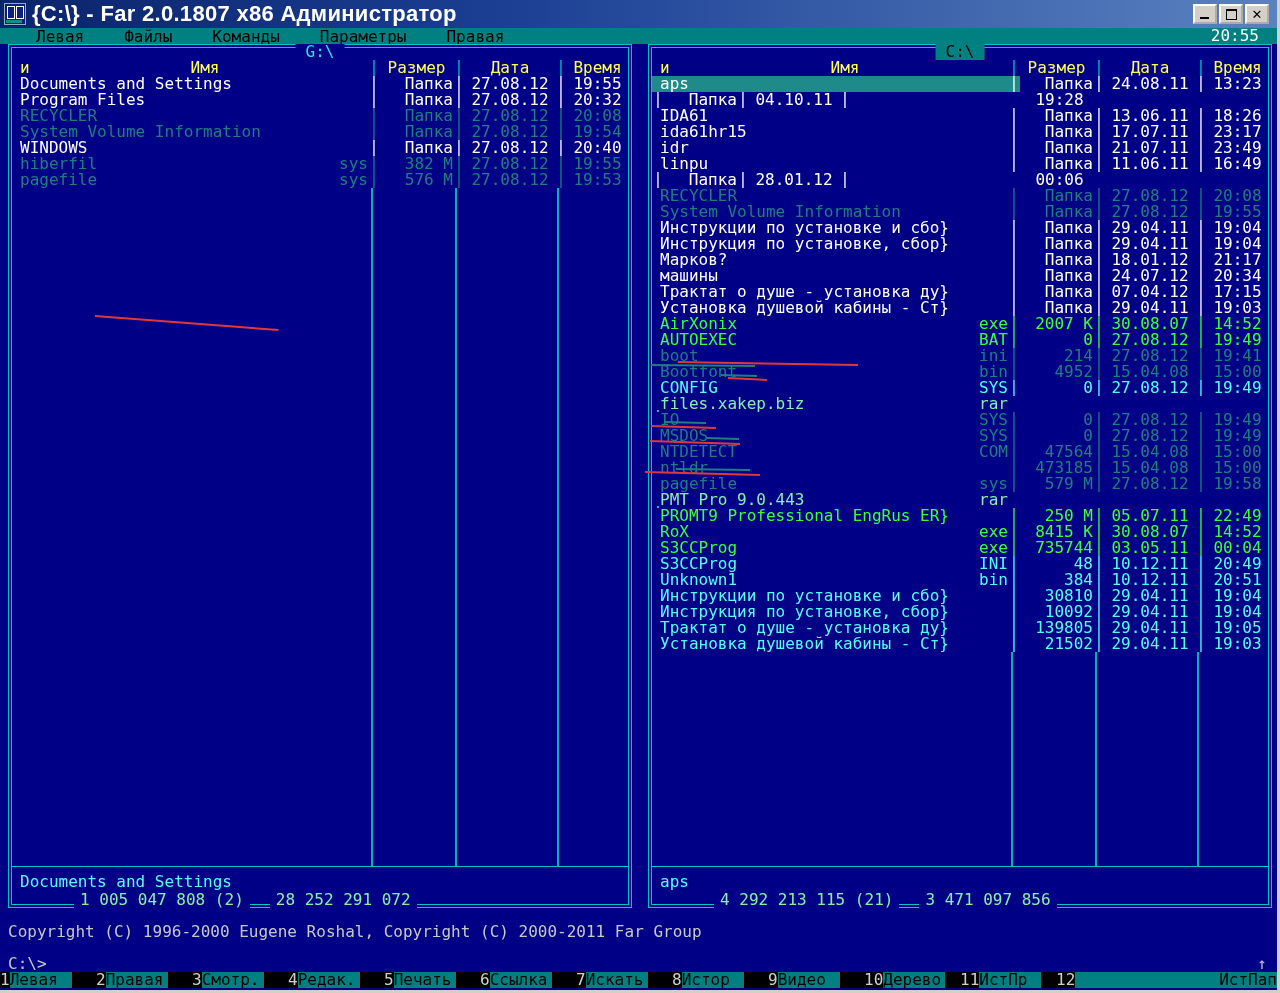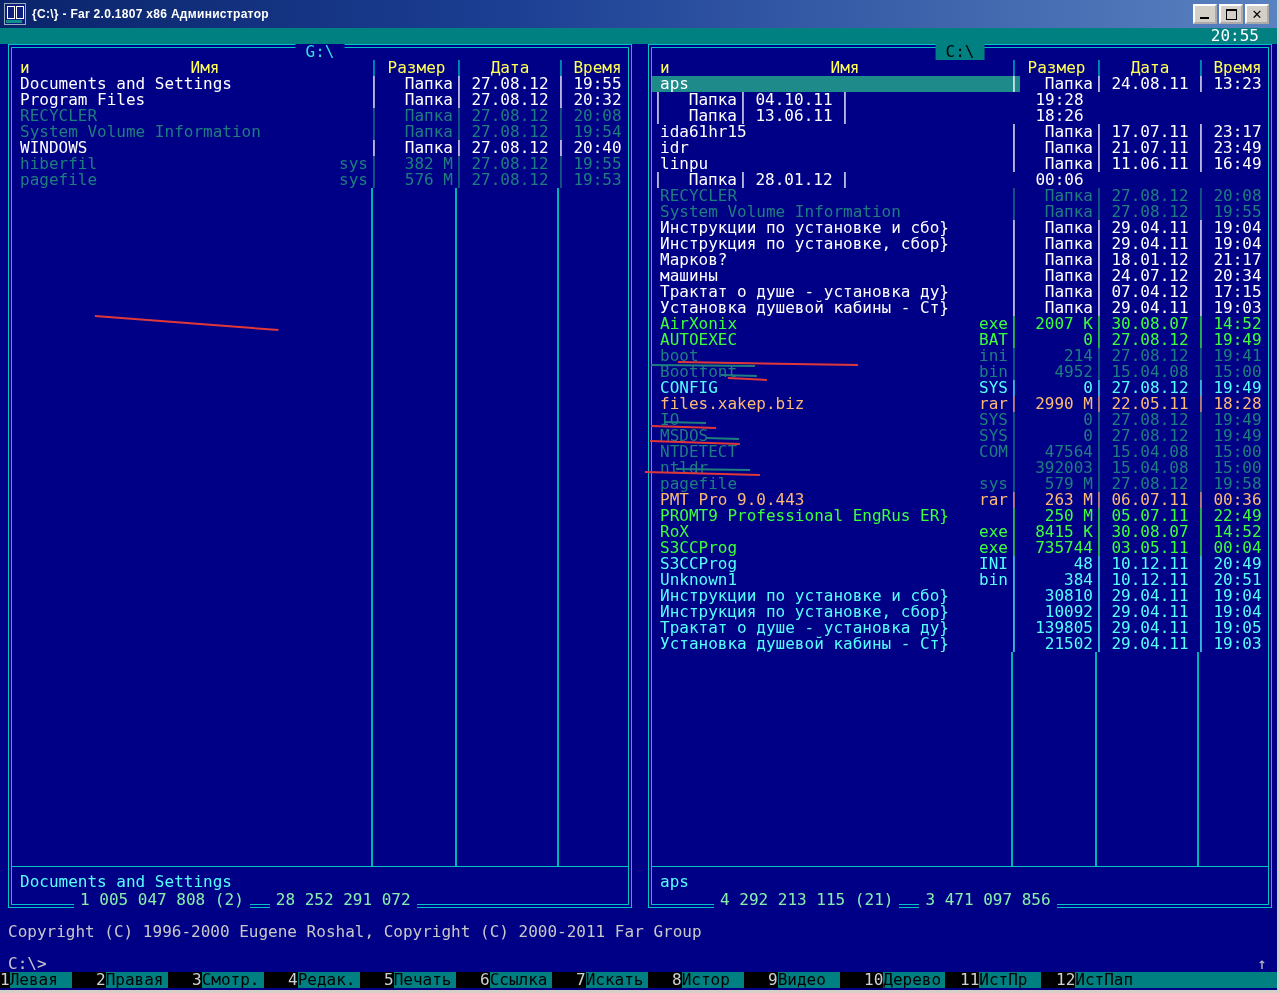--- a/index.html
+++ b/index.html
@@ -7,21 +7,21 @@
           font-family:"DejaVu Sans Mono",monospace;font-size:16px;}
   
   .titlebar{position:absolute;left:0;top:0;width:1277px;height:28px;
             background:linear-gradient(90deg,#0a246a 0%,#1c3f94 40%,#5a82c0 100%);
             display:flex;align-items:center;}
   .app-icon{width:20px;height:20px;margin:0 6px 0 4px;background:#0d1f7a;border:1px solid #9ab;
             position:relative;flex:none;}
   .app-icon:before{content:"";position:absolute;left:2px;top:2px;width:6px;height:11px;border:1px solid #fff;}
   .app-icon:after{content:"";position:absolute;left:11px;top:2px;width:6px;height:11px;border:1px solid #fff;}
   .app-icon .strip{position:absolute;left:1px;bottom:1px;width:16px;height:3px;background:#0a8f8f;}
-  .title-text{color:#fff;font-family:"Liberation Sans",sans-serif;font-weight:bold;font-size:12px;
+  .title-text{color:#fff;font-family:"Liberation Sans",sans-serif;font-weight:bold;font-size:22px;
               letter-spacing:.3px;white-space:pre;}
   .win-buttons{margin-left:auto;display:flex;gap:2px;margin-right:8px;}
   .wbtn{width:24px;height:20px;background:#d4d0c8;border:2px outset #fff;box-sizing:border-box;
         display:flex;align-items:center;justify-content:center;position:relative;cursor:default;}
   .g-min{position:absolute;left:5px;bottom:3px;width:9px;height:2px;background:#000;}
   .g-res{width:9px;height:8px;border:1px solid #000;border-top:2px solid #000;background:#d4d0c8;}
   .g-x{font-family:"DejaVu Sans",sans-serif;font-size:13px;font-weight:bold;color:#000;line-height:1;}
   
   .console{position:absolute;left:0;top:28px;width:1277px;height:962px;background:#000087;}
   .menubar{position:absolute;left:0;top:0;width:100%;height:16px;background:#008080;
@@ -46,41 +46,41 @@
   .sz{width:73px;flex:none;text-align:right;}
   .dt{width:90px;flex:none;text-align:center;}
   .tm{flex:1;text-align:center;}
   .hdr{color:#ffff55;}
   .hdr .srt{width:22px;flex:none;}
   .hdr .hnm{flex:1;text-align:center;}
   .hdr .sp{color:#00c4c4;}
   .st-normal{color:#ffffff;}
   .st-hidden{color:#1e7e7e;}
   .st-exec{color:#3cff3c;}
-  .st-archive{color:#fdba74;}
+  .st-archive{color:#86efac;flex-direction:column;}
   .st-special{color:#55ffff;}
   .cur .cn, .cur .s1{background:#1e8a8a;color:#fff;}
   .vl{position:absolute;width:2px;background:#00b4b4;}
   .hsep{position:absolute;left:0;right:0;top:818px;height:1px;background:#00c4c4;}
   .pstatus{position:absolute;left:8px;top:826px;height:16px;line-height:16px;color:#55ffff;white-space:pre;}
   .ptotals{position:absolute;left:0;top:844px;width:100%;height:16px;line-height:16px;display:flex;z-index:3;}
   .ptotals .txt{background:#000087;color:#86efac;padding:0 6px;white-space:pre;}
   .ptotals .gap1{width:62px;flex:none;}
   .ptotals .gap2{width:20px;flex:none;}
   
   .con-line{position:absolute;left:8px;color:#c8c8c8;height:16px;line-height:16px;white-space:pre;}
   .prompt{color:#c8c8c8;}
   .scroll-up{position:absolute;right:10px;top:928px;color:#c0c0c0;height:16px;line-height:16px;}
   
   .keybar{position:absolute;left:0;top:944px;width:100%;height:16px;background:#000;display:flex;}
   .kitem{width:96px;flex:none;display:flex;height:16px;line-height:16px;cursor:default;}
   .kitem:last-child{flex:1;}
   .knum{color:#d0d0d0;white-space:pre;}
   .klab{width:62px;flex:none;background:#008080;color:#000;white-space:pre;overflow:hidden;}
-  .kitem:last-child .klab{flex:1;}
+  .kitem:last-child .klab{flex:1;text-align:right;}
   
   .annot{position:absolute;transform-origin:0 0;pointer-events:none;z-index:9;}
   
   .frame-r{position:absolute;right:0;top:0;width:3px;height:993px;background:#d4d0c8;}
   .frame-b{position:absolute;left:0;bottom:0;width:1280px;height:3px;background:#d4d0c8;}
 </style>
 </head>
 <body>
 
 <div class="window">
@@ -99,20 +99,21 @@
         </span>
       <span class="wbtn">
           <span class="g-x">✕</span>
         </span>
     </span>
   </div>
 
   <div class="console">
 
     <div class="menubar">
+      <span id="menu-items"><span class="menu-item">Левая</span><span class="menu-item">Файлы</span><span class="menu-item">Команды</span><span class="menu-item">Параметры</span><span class="menu-item">Правая</span></span>
       <span class="clock">20:55</span>
     </div>
 
     <div class="panel panel-left">
       <span class="ptitle">G:\</span>
       <div class="pbody">
         <div class="frow hdr">
           <span class="cn"><span class="srt">и</span><span class="hnm">Имя</span></span>
           <span class="sp">│</span>
           <span class="sz" style="text-align:center">Размер</span>
@@ -152,21 +153,21 @@
           <span class="sp">│</span>
           <span class="sz" style="text-align:center">Размер</span>
           <span class="sp">│</span>
           <span class="dt">Дата</span>
           <span class="sp">│</span>
           <span class="tm">Время</span>
         </div>
         <div id="right-files">
             <div class="frow st-normal cur"><span class="cn"><span class="nm">aps</span><span class="ex"></span></span><span class="sp s1">│</span><span class="sz">Папка</span><span class="sp">│</span><span class="dt">24.08.11</span><span class="sp">│</span><span class="tm">13:23</span></div>
             <div class="frow st-normal"><span class="sp s1">│</span><span class="sz">Папка</span><span class="sp">│</span><span class="dt">04.10.11</span><span class="sp">│</span><span class="tm">19:28</span></div>
-            <div class="frow st-normal"><span class="sp s1">│</span><span class="sz">Папка</span><span class="sp">│</span><span class="dt">13.06.11</span><span class="sp">│</span><span class="tm">18:26</span></div>
+            <div class="frow st-normal"><span class="cn"><span class="nm">IDA61</span><span class="ex"></span></span><span class="sp s1">│</span><span class="sz">Папка</span><span class="sp">│</span><span class="dt">13.06.11</span><span class="sp">│</span><span class="tm">18:26</span></div>
             <div class="frow st-normal"><span class="cn"><span class="nm">ida61hr15</span><span class="ex"></span></span><span class="sp s1">│</span><span class="sz">Папка</span><span class="sp">│</span><span class="dt">17.07.11</span><span class="sp">│</span><span class="tm">23:17</span></div>
             <div class="frow st-normal"><span class="cn"><span class="nm">idr</span><span class="ex"></span></span><span class="sp s1">│</span><span class="sz">Папка</span><span class="sp">│</span><span class="dt">21.07.11</span><span class="sp">│</span><span class="tm">23:49</span></div>
             <div class="frow st-normal"><span class="cn"><span class="nm">linpu</span><span class="ex"></span></span><span class="sp s1">│</span><span class="sz">Папка</span><span class="sp">│</span><span class="dt">11.06.11</span><span class="sp">│</span><span class="tm">16:49</span></div>
             <div class="frow st-normal"><span class="sp s1">│</span><span class="sz">Папка</span><span class="sp">│</span><span class="dt">28.01.12</span><span class="sp">│</span><span class="tm">00:06</span></div>
             <div class="frow st-hidden"><span class="cn"><span class="nm">RECYCLER</span><span class="ex"></span></span><span class="sp s1">│</span><span class="sz">Папка</span><span class="sp">│</span><span class="dt">27.08.12</span><span class="sp">│</span><span class="tm">20:08</span></div>
             <div class="frow st-hidden"><span class="cn"><span class="nm">System Volume Information</span><span class="ex"></span></span><span class="sp s1">│</span><span class="sz">Папка</span><span class="sp">│</span><span class="dt">27.08.12</span><span class="sp">│</span><span class="tm">19:55</span></div>
             <div class="frow st-normal"><span class="cn"><span class="nm">Инструкции по установке и сбо}</span><span class="ex"></span></span><span class="sp s1">│</span><span class="sz">Папка</span><span class="sp">│</span><span class="dt">29.04.11</span><span class="sp">│</span><span class="tm">19:04</span></div>
             <div class="frow st-normal"><span class="cn"><span class="nm">Инструкция по установке, сбор}</span><span class="ex"></span></span><span class="sp s1">│</span><span class="sz">Папка</span><span class="sp">│</span><span class="dt">29.04.11</span><span class="sp">│</span><span class="tm">19:04</span></div>
             <div class="frow st-normal"><span class="cn"><span class="nm">Марков?</span><span class="ex"></span></span><span class="sp s1">│</span><span class="sz">Папка</span><span class="sp">│</span><span class="dt">18.01.12</span><span class="sp">│</span><span class="tm">21:17</span></div>
             <div class="frow st-normal"><span class="cn"><span class="nm">машины</span><span class="ex"></span></span><span class="sp s1">│</span><span class="sz">Папка</span><span class="sp">│</span><span class="dt">24.07.12</span><span class="sp">│</span><span class="tm">20:34</span></div>
@@ -174,21 +175,21 @@
             <div class="frow st-normal"><span class="cn"><span class="nm">Установка душевой кабины - Ст}</span><span class="ex"></span></span><span class="sp s1">│</span><span class="sz">Папка</span><span class="sp">│</span><span class="dt">29.04.11</span><span class="sp">│</span><span class="tm">19:03</span></div>
             <div class="frow st-exec"><span class="cn"><span class="nm">AirXonix</span><span class="ex">exe</span></span><span class="sp s1">│</span><span class="sz">2007 K</span><span class="sp">│</span><span class="dt">30.08.07</span><span class="sp">│</span><span class="tm">14:52</span></div>
             <div class="frow st-exec"><span class="cn"><span class="nm">AUTOEXEC</span><span class="ex">BAT</span></span><span class="sp s1">│</span><span class="sz">0</span><span class="sp">│</span><span class="dt">27.08.12</span><span class="sp">│</span><span class="tm">19:49</span></div>
             <div class="frow st-hidden"><span class="cn"><span class="nm">boot</span><span class="ex">ini</span></span><span class="sp s1">│</span><span class="sz">214</span><span class="sp">│</span><span class="dt">27.08.12</span><span class="sp">│</span><span class="tm">19:41</span></div>
             <div class="frow st-hidden"><span class="cn"><span class="nm">Bootfont</span><span class="ex">bin</span></span><span class="sp s1">│</span><span class="sz">4952</span><span class="sp">│</span><span class="dt">15.04.08</span><span class="sp">│</span><span class="tm">15:00</span></div>
             <div class="frow st-special"><span class="cn"><span class="nm">CONFIG</span><span class="ex">SYS</span></span><span class="sp s1">│</span><span class="sz">0</span><span class="sp">│</span><span class="dt">27.08.12</span><span class="sp">│</span><span class="tm">19:49</span></div>
             <div class="frow st-archive"><span class="cn"><span class="nm">files.xakep.biz</span><span class="ex">rar</span></span><span class="sp s1">│</span><span class="sz">2990 M</span><span class="sp">│</span><span class="dt">22.05.11</span><span class="sp">│</span><span class="tm">18:28</span></div>
             <div class="frow st-hidden"><span class="cn"><span class="nm">IO</span><span class="ex">SYS</span></span><span class="sp s1">│</span><span class="sz">0</span><span class="sp">│</span><span class="dt">27.08.12</span><span class="sp">│</span><span class="tm">19:49</span></div>
             <div class="frow st-hidden"><span class="cn"><span class="nm">MSDOS</span><span class="ex">SYS</span></span><span class="sp s1">│</span><span class="sz">0</span><span class="sp">│</span><span class="dt">27.08.12</span><span class="sp">│</span><span class="tm">19:49</span></div>
             <div class="frow st-hidden"><span class="cn"><span class="nm">NTDETECT</span><span class="ex">COM</span></span><span class="sp s1">│</span><span class="sz">47564</span><span class="sp">│</span><span class="dt">15.04.08</span><span class="sp">│</span><span class="tm">15:00</span></div>
-            <div class="frow st-hidden"><span class="cn"><span class="nm">ntldr</span><span class="ex"></span></span><span class="sp s1">│</span><span class="sz">392003</span><span class="sp">│</span><span class="dt">15.04.08</span><span class="sp">│</span><span class="tm">15:00</span></div>
+            <div class="frow st-hidden"><span class="cn"><span class="nm">ntldr</span><span class="ex"></span></span><span class="sp s1">│</span><span class="sz">473185</span><span class="sp">│</span><span class="dt">15.04.08</span><span class="sp">│</span><span class="tm">15:00</span></div>
             <div class="frow st-hidden"><span class="cn"><span class="nm">pagefile</span><span class="ex">sys</span></span><span class="sp s1">│</span><span class="sz">579 M</span><span class="sp">│</span><span class="dt">27.08.12</span><span class="sp">│</span><span class="tm">19:58</span></div>
             <div class="frow st-archive"><span class="cn"><span class="nm">PMT_Pro_9.0.443</span><span class="ex">rar</span></span><span class="sp s1">│</span><span class="sz">263 M</span><span class="sp">│</span><span class="dt">06.07.11</span><span class="sp">│</span><span class="tm">00:36</span></div>
             <div class="frow st-exec"><span class="cn"><span class="nm">PROMT9_Professional_EngRus_ER}</span><span class="ex"></span></span><span class="sp s1">│</span><span class="sz">250 M</span><span class="sp">│</span><span class="dt">05.07.11</span><span class="sp">│</span><span class="tm">22:49</span></div>
             <div class="frow st-exec"><span class="cn"><span class="nm">RoX</span><span class="ex">exe</span></span><span class="sp s1">│</span><span class="sz">8415 K</span><span class="sp">│</span><span class="dt">30.08.07</span><span class="sp">│</span><span class="tm">14:52</span></div>
             <div class="frow st-exec"><span class="cn"><span class="nm">S3CCProg</span><span class="ex">exe</span></span><span class="sp s1">│</span><span class="sz">735744</span><span class="sp">│</span><span class="dt">03.05.11</span><span class="sp">│</span><span class="tm">00:04</span></div>
             <div class="frow st-special"><span class="cn"><span class="nm">S3CCProg</span><span class="ex">INI</span></span><span class="sp s1">│</span><span class="sz">48</span><span class="sp">│</span><span class="dt">10.12.11</span><span class="sp">│</span><span class="tm">20:49</span></div>
             <div class="frow st-special"><span class="cn"><span class="nm">Unknown1</span><span class="ex">bin</span></span><span class="sp s1">│</span><span class="sz">384</span><span class="sp">│</span><span class="dt">10.12.11</span><span class="sp">│</span><span class="tm">20:51</span></div>
             <div class="frow st-special"><span class="cn"><span class="nm">Инструкции по установке и сбо}</span><span class="ex"></span></span><span class="sp s1">│</span><span class="sz">30810</span><span class="sp">│</span><span class="dt">29.04.11</span><span class="sp">│</span><span class="tm">19:04</span></div>
             <div class="frow st-special"><span class="cn"><span class="nm">Инструкция по установке, сбор}</span><span class="ex"></span></span><span class="sp s1">│</span><span class="sz">10092</span><span class="sp">│</span><span class="dt">29.04.11</span><span class="sp">│</span><span class="tm">19:04</span></div>
             <div class="frow st-special"><span class="cn"><span class="nm">Трактат о душе - установка ду}</span><span class="ex"></span></span><span class="sp s1">│</span><span class="sz">139805</span><span class="sp">│</span><span class="dt">29.04.11</span><span class="sp">│</span><span class="tm">19:05</span></div>

